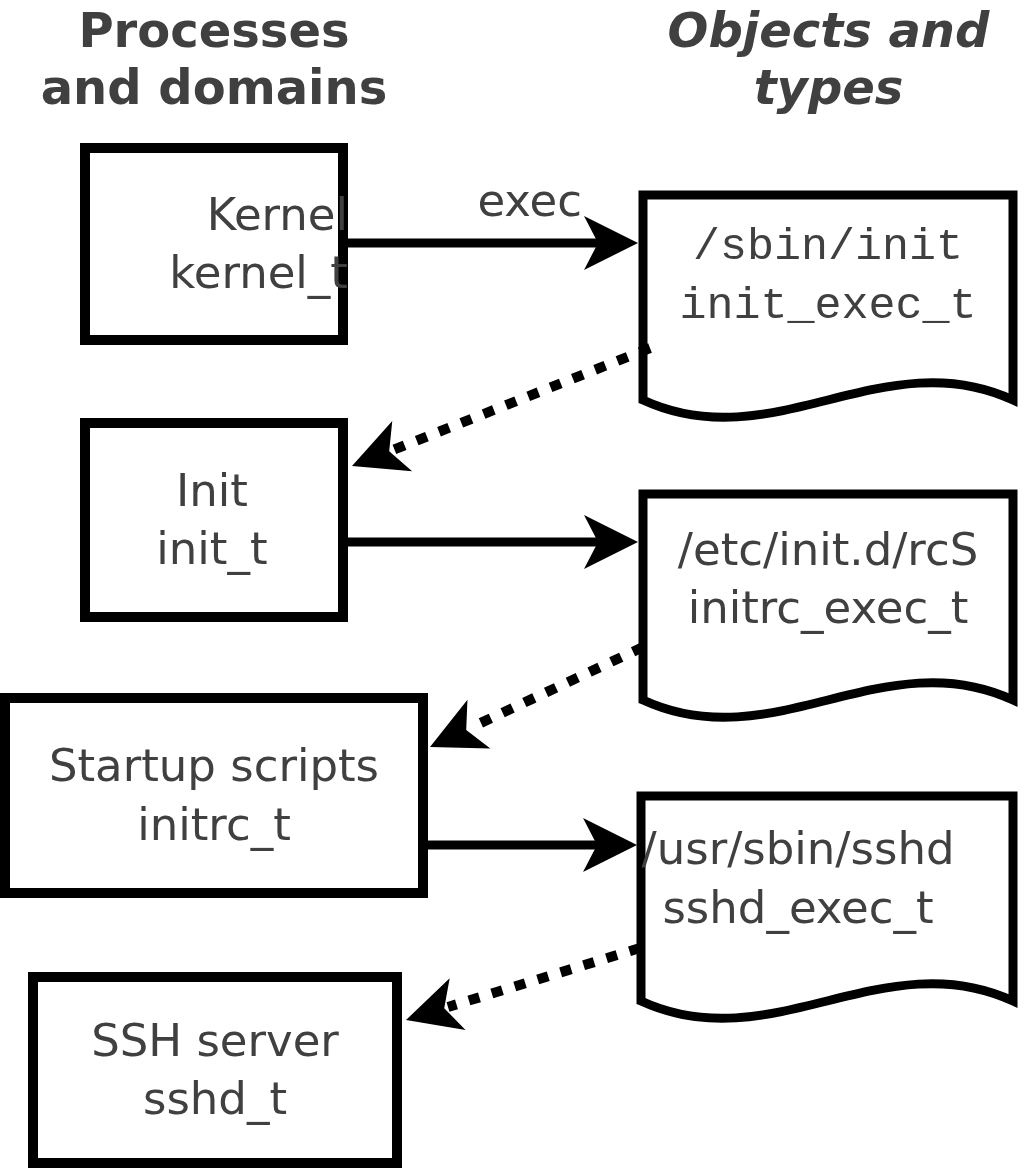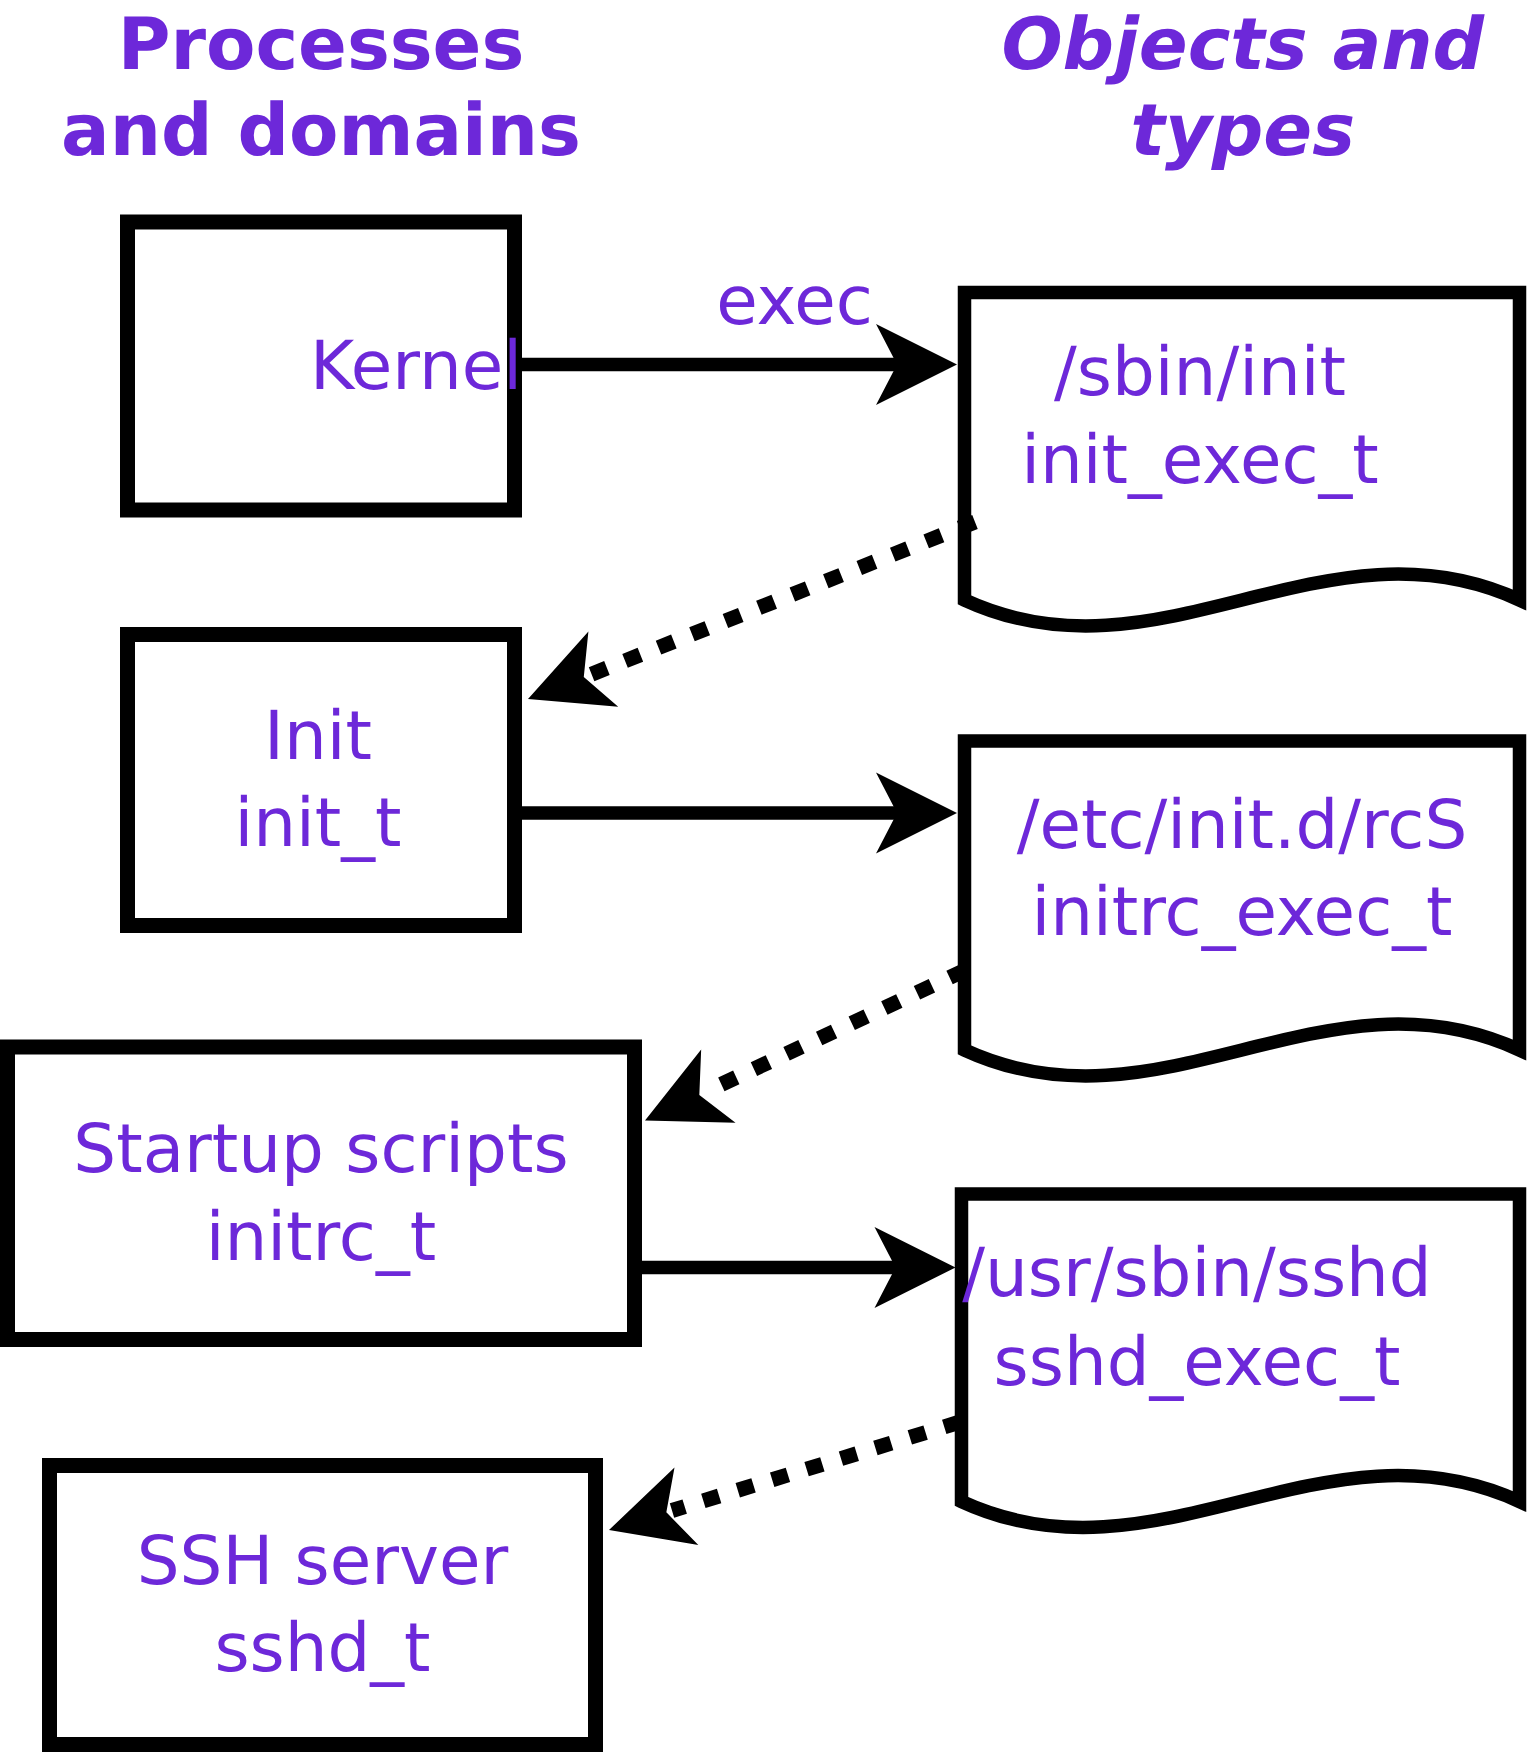--- a/index.html
+++ b/index.html
@@ -1,21 +1,21 @@
 <!DOCTYPE html>
 <html><head>
 <meta charset="utf-8">
 <style>
   html, body { margin: 0; padding: 0; background: #ffffff; }
   .canvas {
     position: relative;
     width: 1024px;
     height: 1173px;
     background: #ffffff;
-    color: #6d28d9;
+    color: #404040;
     font-family: "DejaVu Sans", "Liberation Sans", sans-serif;
     overflow: hidden;
   }
   svg.layer {
     position: absolute;
     left: 0; top: 0;
     width: 1024px; height: 1173px;
   }
   .label { position: absolute; text-align: center; }
   .heading {
@@ -82,35 +82,36 @@
     <span>Processes</span>
     <span>and domains</span>
   </div>
   <div class="label heading" style="left:640px; top:2px; width:377px;font-style:italic;">
     <span>Objects and</span>
     <span>types</span>
   </div>
 
   <div class="label nodelabel" style="left:80px; top:143px; width:268px; height:202px;text-align:right;">
     <span>Kernel</span>
+    <span>kernel_t</span>
   </div>
   <div class="label nodelabel" style="left:64px; top:418px; width:248px; height:204px;padding-left:24px;">
     <span>Init</span>
     <span>init_t</span>
   </div>
   <div class="label nodelabel" style="left:28px; top:972px; width:374px; height:196px;">
     <span>SSH server</span>
     <span>sshd_t</span>
   </div>
   <div class="label nodelabel" style="left:0px; top:693px; width:428px; height:205px;">
     <span>Startup scripts</span>
     <span>initrc_t</span>
   </div>
 
-  <div class="label nodelabel" style="left:615px; top:195px; width:370px; height:165px;">
+  <div class="label nodelabel" style="left:643px; top:195px; width:370px; height:165px;font-family:Liberation Mono, monospace;">
     <span>/sbin/init</span>
     <span>init_exec_t</span>
   </div>
   <div class="label nodelabel" style="left:643px; top:494px; width:370px; height:170px;">
     <span>/etc/init.d/rcS</span>
     <span>initrc_exec_t</span>
   </div>
   <div class="label nodelabel" style="left:612px; top:796px; width:372px; height:165px;">
     <span>/usr/sbin/sshd</span>
     <span>sshd_exec_t</span>

